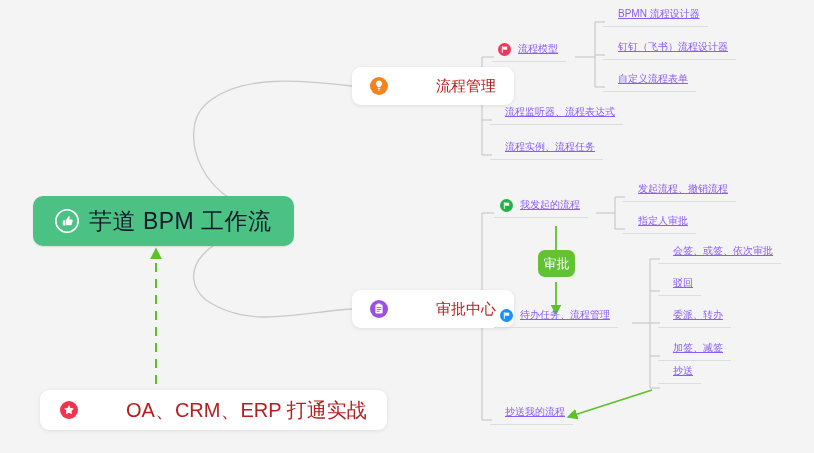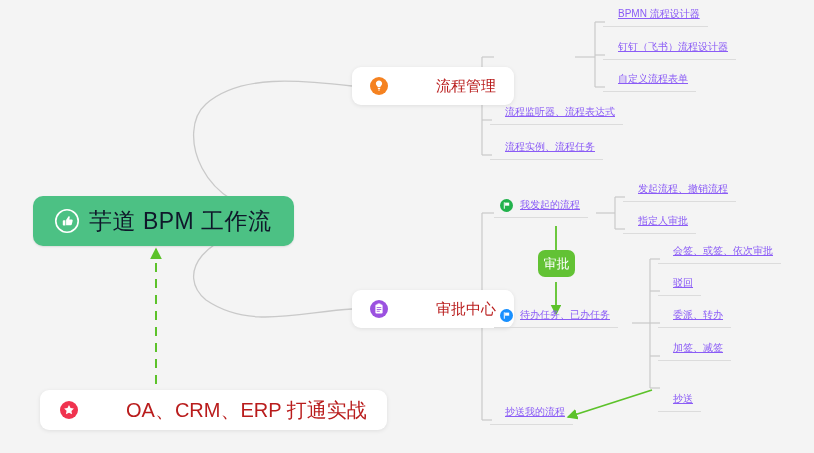--- a/index.html
+++ b/index.html
@@ -188,20 +188,30 @@
       <svg viewBox="0 0 18 18" width="18" height="18">
         <circle cx="9" cy="9" r="9" fill="#f58220"></circle>
         <path d="M9 3.6c-1.75 0-3.1 1.35-3.1 3 0 1.15.62 1.95 1.35 2.6.3.28.45.55.5.95h2.5c.05-.4.2-.67.5-.95.73-.65 1.35-1.45 1.35-2.6 0-1.65-1.35-3-3.1-3z" fill="#ffffff"></path>
         <rect x="7.75" y="11.1" width="2.5" height="1.0" rx="0.5" fill="#ffffff"></rect>
         <rect x="8.1" y="12.6" width="1.8" height="1.0" rx="0.5" fill="#ffffff"></rect>
       </svg>
     </span>
     <span class="label">流程管理</span>
   </div>
 
+  <div class="node text-node with-icon" style="left:492px; top:40px;">
+    <span class="icon icon-sm">
+      <svg viewBox="0 0 14 14" width="13" height="13">
+        <circle cx="7" cy="7" r="7" fill="#f2365a"></circle>
+        <rect x="4.1" y="3.5" width="1.05" height="7" fill="#ffffff"></rect>
+        <path d="M5.5 3.9h4.4v3.3H5.5z" fill="#ffffff"></path>
+      </svg>
+    </span>
+    <span class="label">流程模型</span>
+  </div>
 
   <div class="node text-node" style="left:603px; top:5px;">
     <span class="label">BPMN 流程设计器</span>
   </div>
   <div class="node text-node" style="left:603px; top:38px;">
     <span class="label">钉钉（飞书）流程设计器</span>
   </div>
   <div class="node text-node" style="left:603px; top:70px;">
     <span class="label">自定义流程表单</span>
   </div>
@@ -249,36 +259,36 @@
   </div>
 
   <div class="node text-node with-icon" style="left:494px; top:306px;">
     <span class="icon icon-sm">
       <svg viewBox="0 0 14 14" width="13" height="13">
         <circle cx="7" cy="7" r="7" fill="#1890ff"></circle>
         <rect x="4.1" y="3.5" width="1.05" height="7" fill="#ffffff"></rect>
         <path d="M5.5 3.9h4.4v3.3H5.5z" fill="#ffffff"></path>
       </svg>
     </span>
-    <span class="label">待办任务、已办任务</span>
+    <span class="label">待办任务、流程管理</span>
   </div>
 
   <div class="node text-node" style="left:658px; top:242px;">
     <span class="label">会签、或签、依次审批</span>
   </div>
   <div class="node text-node" style="left:658px; top:274px;">
     <span class="label">驳回</span>
   </div>
   <div class="node text-node" style="left:658px; top:306px;">
     <span class="label">委派、转办</span>
   </div>
   <div class="node text-node" style="left:658px; top:339px;">
     <span class="label">加签、减签</span>
   </div>
-  <div class="node text-node" style="left:658px; top:390px;justify-content:center;">
+  <div class="node text-node" style="left:658px; top:362px;justify-content:center;">
     <span class="label">抄送</span>
   </div>
 
   <div class="node text-node" style="left:490px; top:403px;text-align:right;">
     <span class="label">抄送我的流程</span>
   </div>
 
 </div>
 
 </body></html>

